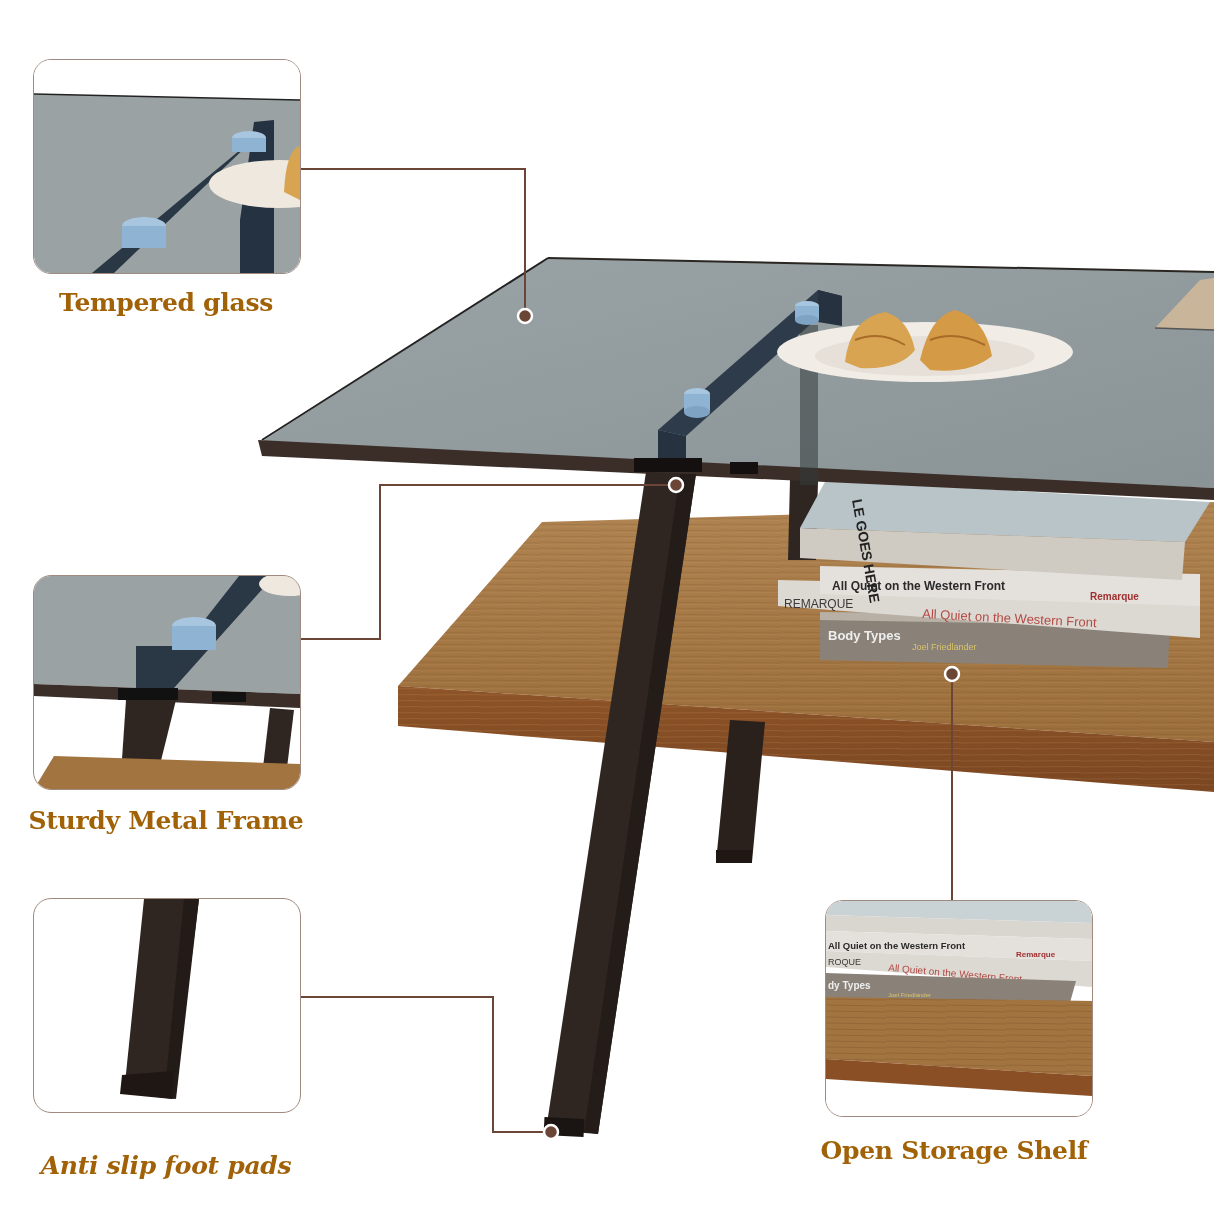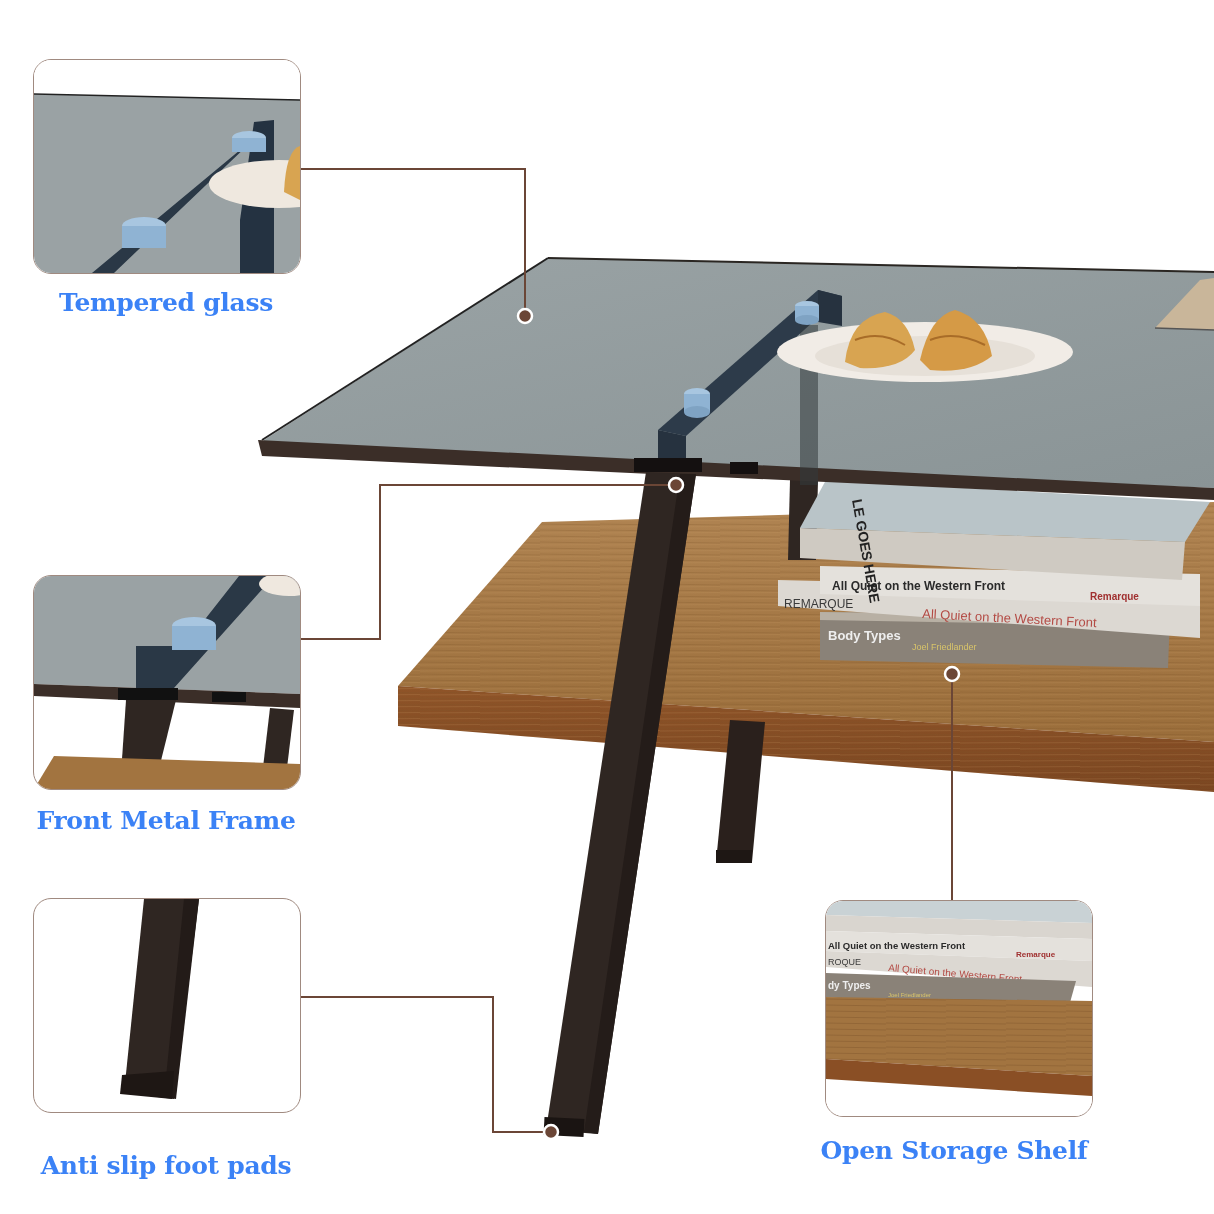--- a/index.html
+++ b/index.html
@@ -3,21 +3,21 @@
   <meta charset="utf-8">
   <style>
     html, body { margin: 0; padding: 0; background: #ffffff; }
     body { width: 1214px; height: 1214px; position: relative; overflow: hidden; font-family: "DejaVu Serif", "Liberation Serif", serif; }
     .abs { position: absolute; }
     .stage { position: absolute; left: 0; top: 0; width: 1214px; height: 1214px; }
     .callout-box {
       position: absolute; border: 1.5px solid #a08a80; border-radius: 18px; overflow: hidden; background: #fff;
     }
     .label {
-      position: absolute; text-align: center; font-weight: bold; color: #3b82f6; font-size: 25px; line-height: 29px;
+      position: absolute; text-align: center; font-weight: bold; color: #a16207; font-size: 25px; line-height: 29px;
       font-family: "DejaVu Serif", "Liberation Serif", serif; letter-spacing: -0.3px;
     }
     svg text { font-family: "Liberation Sans", "DejaVu Sans", sans-serif; }
   </style>
 </head>
 <body>
 
 <div class="stage">
 
   <svg class="abs" style="left:0;top:0" width="1214" height="1214">
@@ -157,30 +157,30 @@
       <rect x="178" y="116" width="34" height="10" fill="#111"></rect>
       <polygon points="205,0 240,0 140,112 102,112 102,70 150,70" fill="#2a3846"></polygon>
       <ellipse cx="160" cy="50" rx="22" ry="9" fill="#a8c6e0"></ellipse>
       <rect x="138" y="50" width="44" height="24" fill="#8fb3d3"></rect>
       <ellipse cx="255" cy="8" rx="30" ry="12" fill="#efe8df"></ellipse>
       <polygon points="92,124 142,124 120,213 86,213" fill="#2f2622"></polygon>
       <polygon points="236,132 260,134 252,200 228,200" fill="#2f2622"></polygon>
       <polygon points="20,180 266,188 266,213 0,213" fill="#a27440"></polygon>
     </svg>
   </div>
-  <div class="label" style="left:24px;top:806px;width:284px;">Front Metal Frame</div>
+  <div class="label" style="left:24px;top:806px;width:284px;">Sturdy Metal Frame</div>
 
   <div class="callout-box" style="left:33px;top:898px;width:266px;height:213px;">
     <svg width="266" height="213">
       <polygon points="110,0 165,0 140,200 90,194" fill="#2f2622"></polygon>
       <polygon points="150,0 165,0 142,200 130,198" fill="#231b18"></polygon>
       <polygon points="88,176 140,172 138,200 86,195" fill="#1e1714"></polygon>
     </svg>
   </div>
-  <div class="label" style="left:24px;top:1151px;width:284px;">Anti slip foot pads</div>
+  <div class="label" style="left:24px;top:1151px;width:284px;font-style:italic;">Anti slip foot pads</div>
 
   <div class="callout-box" style="left:825px;top:900px;width:266px;height:215px;">
     <svg width="266" height="215">
       <rect width="266" height="215" fill="#fff"></rect>
       <polygon points="0,0 266,0 266,22 0,14" fill="#c9d2d5"></polygon>
       <polygon points="0,14 266,22 266,38 0,30" fill="#d9d5cf"></polygon>
       <polygon points="0,30 266,38 266,60 0,50" fill="#e4e1dc"></polygon>
       <text x="2" y="48" font-size="9.5" font-weight="bold" fill="#2a2a2a">All Quiet on the Western Front</text>
       <text x="190" y="56" font-size="8" font-weight="bold" fill="#a03030">Remarque</text>
       <polygon points="0,50 266,60 266,86 0,66" fill="#dcd8d2"></polygon>

